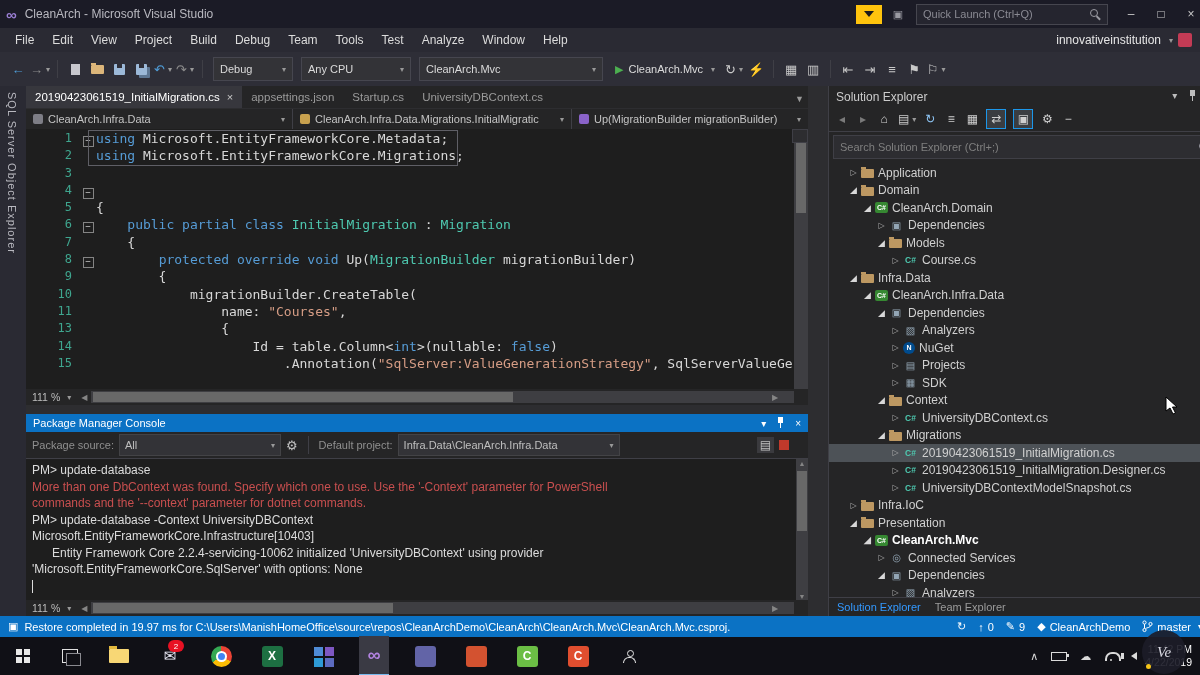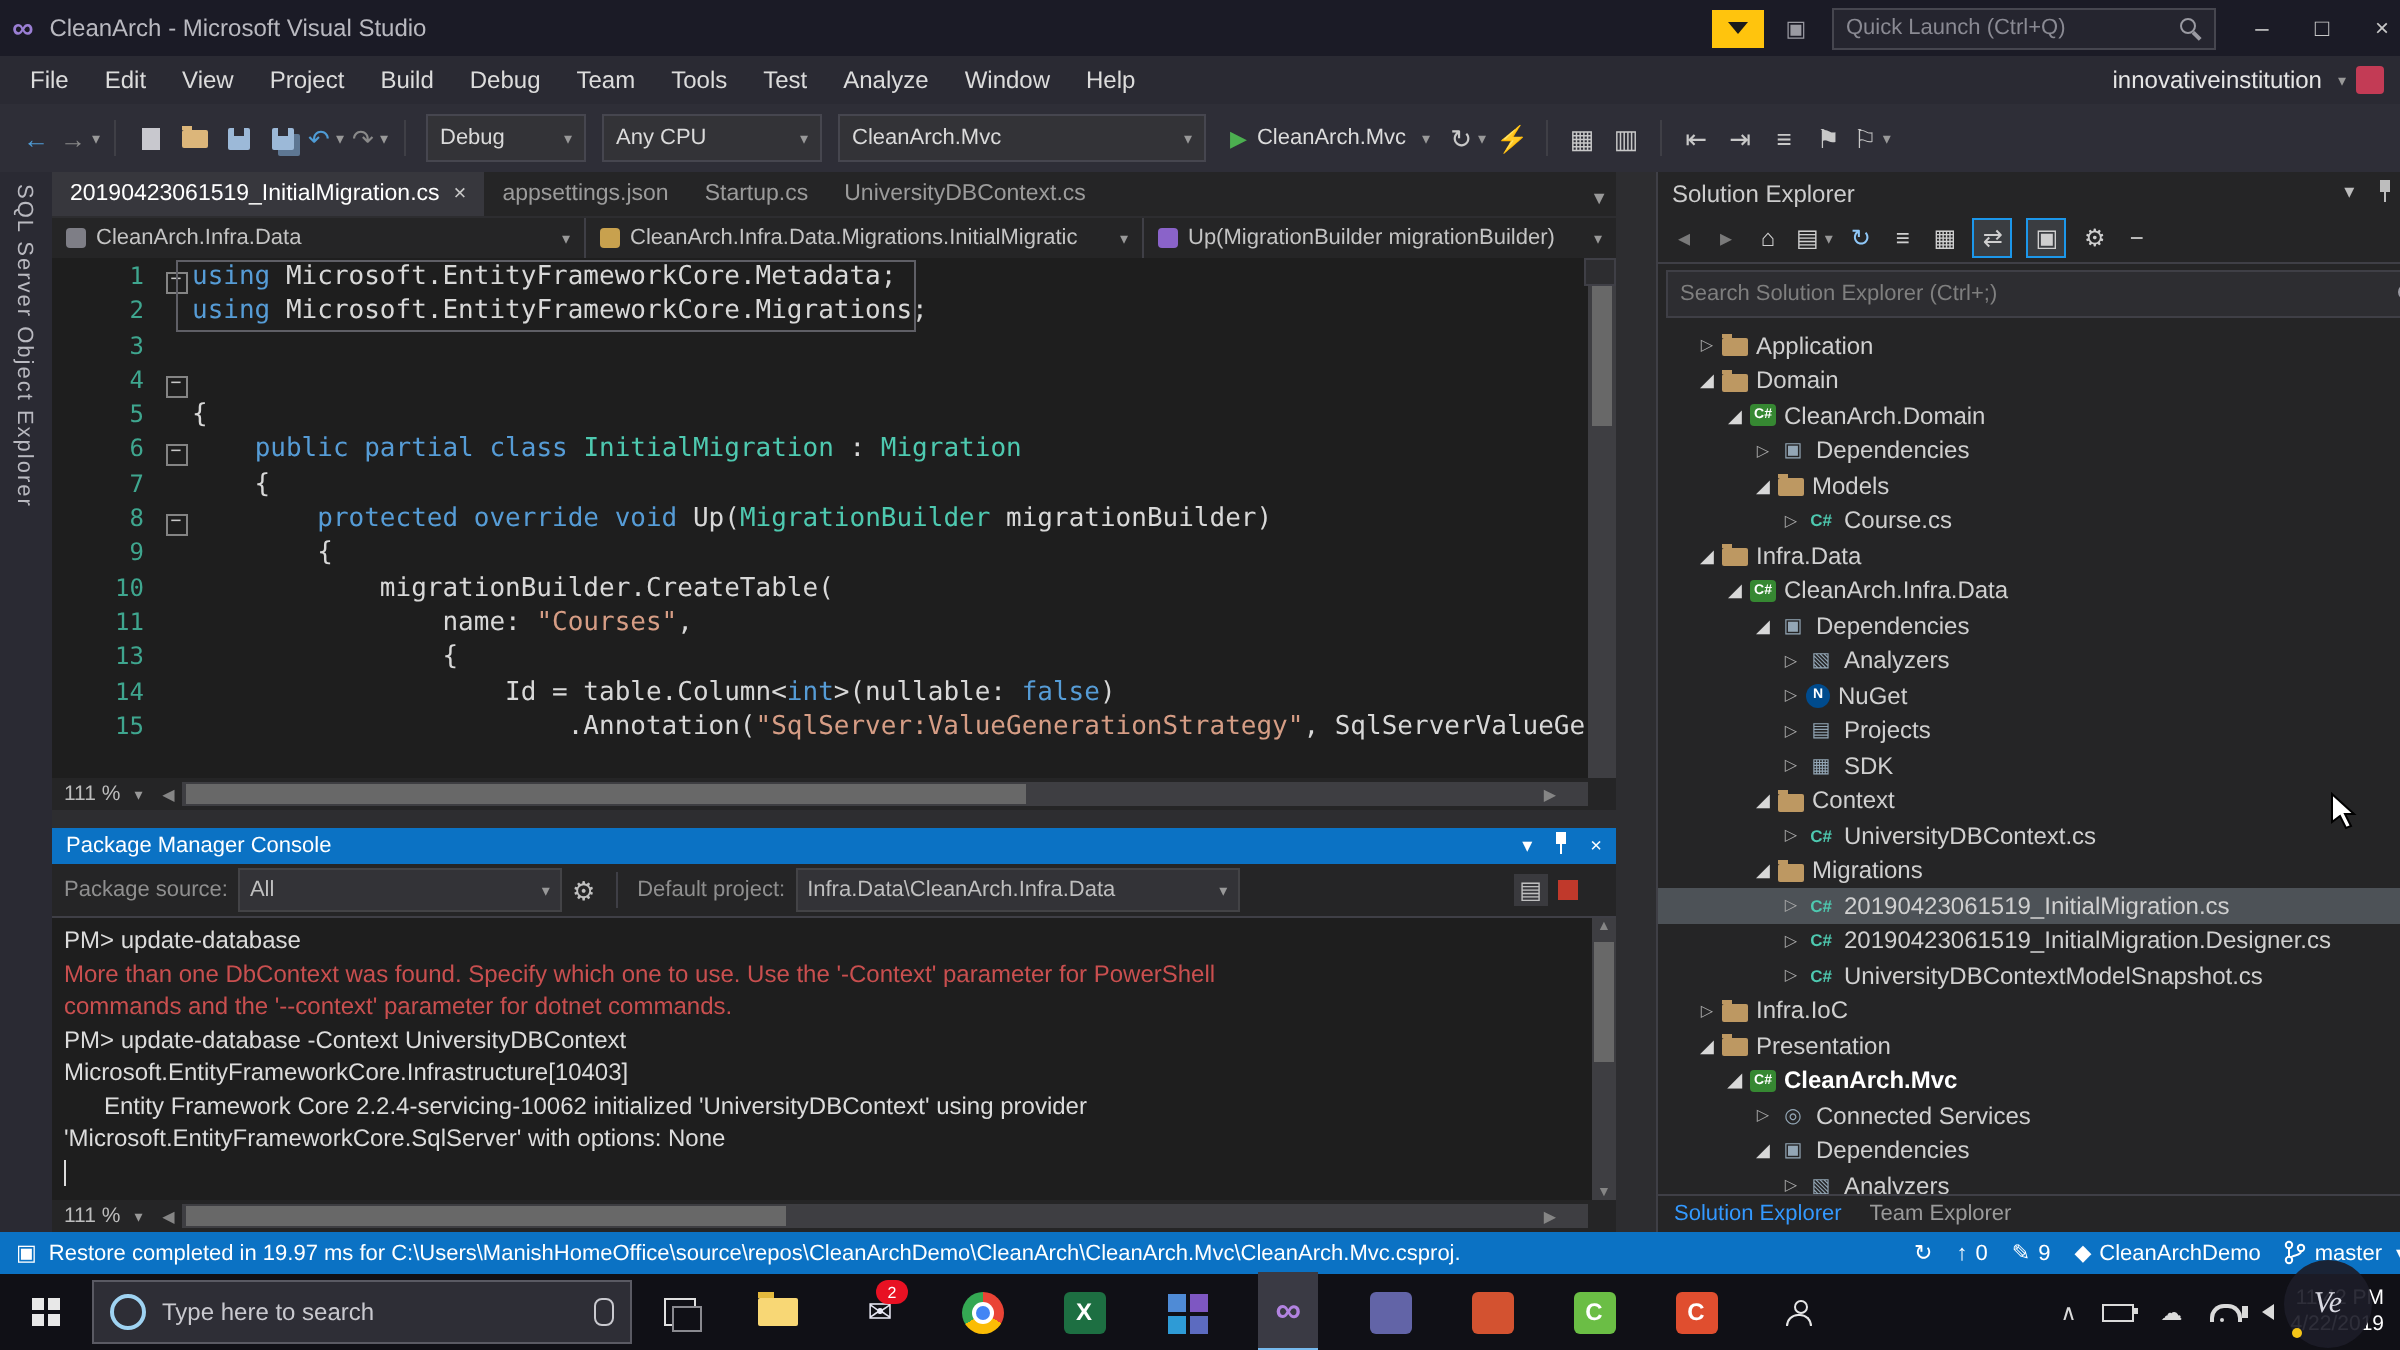--- a/index.html
+++ b/index.html
@@ -623,25 +623,20 @@
       <span>master</span>
       <span class="caret" style="color:#fff">▾</span>
     </span>
   </span>
 </div>
 
 <div id="taskbar">
   <div id="start-btn">
       <span class="winlogo"></span>
     </div>
-  <div id="tb-search">
-    <span class="cortana"></span>
-    <span>Type here to search</span>
-    <span class="micic"></span>
-  </div>
   <div id="taskview"></div>
   <div id="tb-apps">
       <div class="tb-app">
         <span class="app-folder"></span>
       </div>
       <div class="tb-app">
         <span class="app-mail">✉</span>
         <span class="badge">2</span>
       </div>
       <div class="tb-app">

